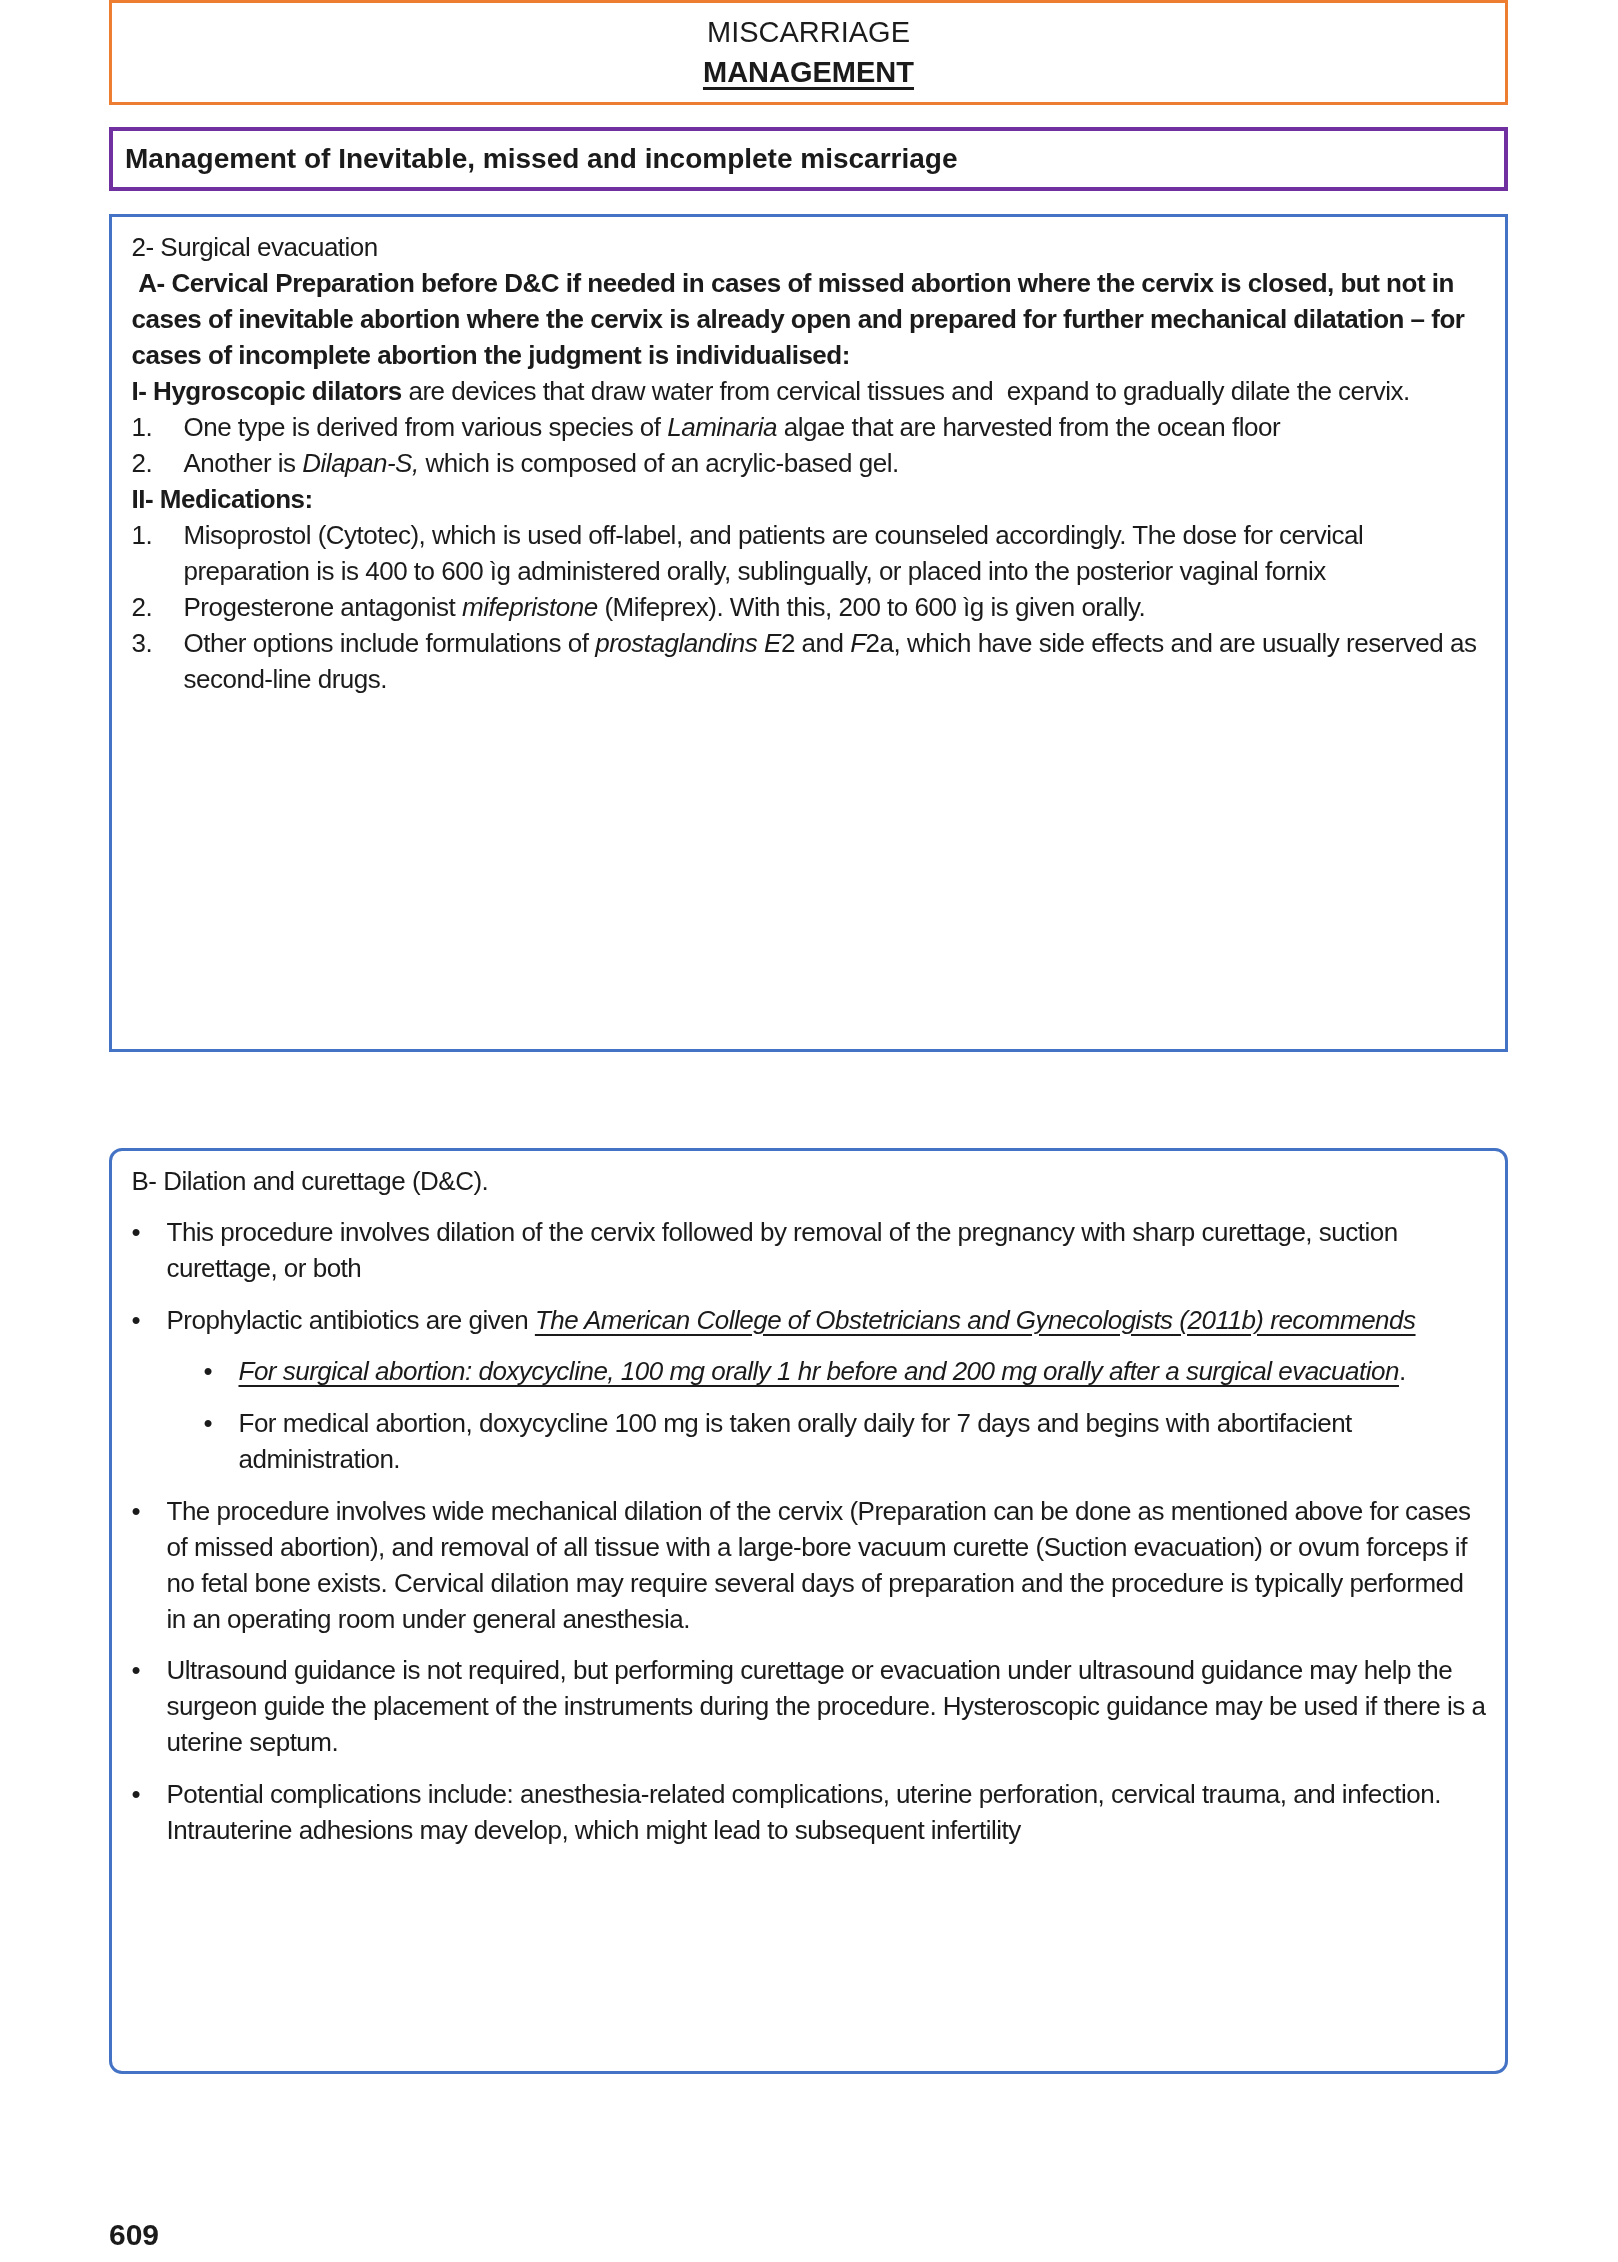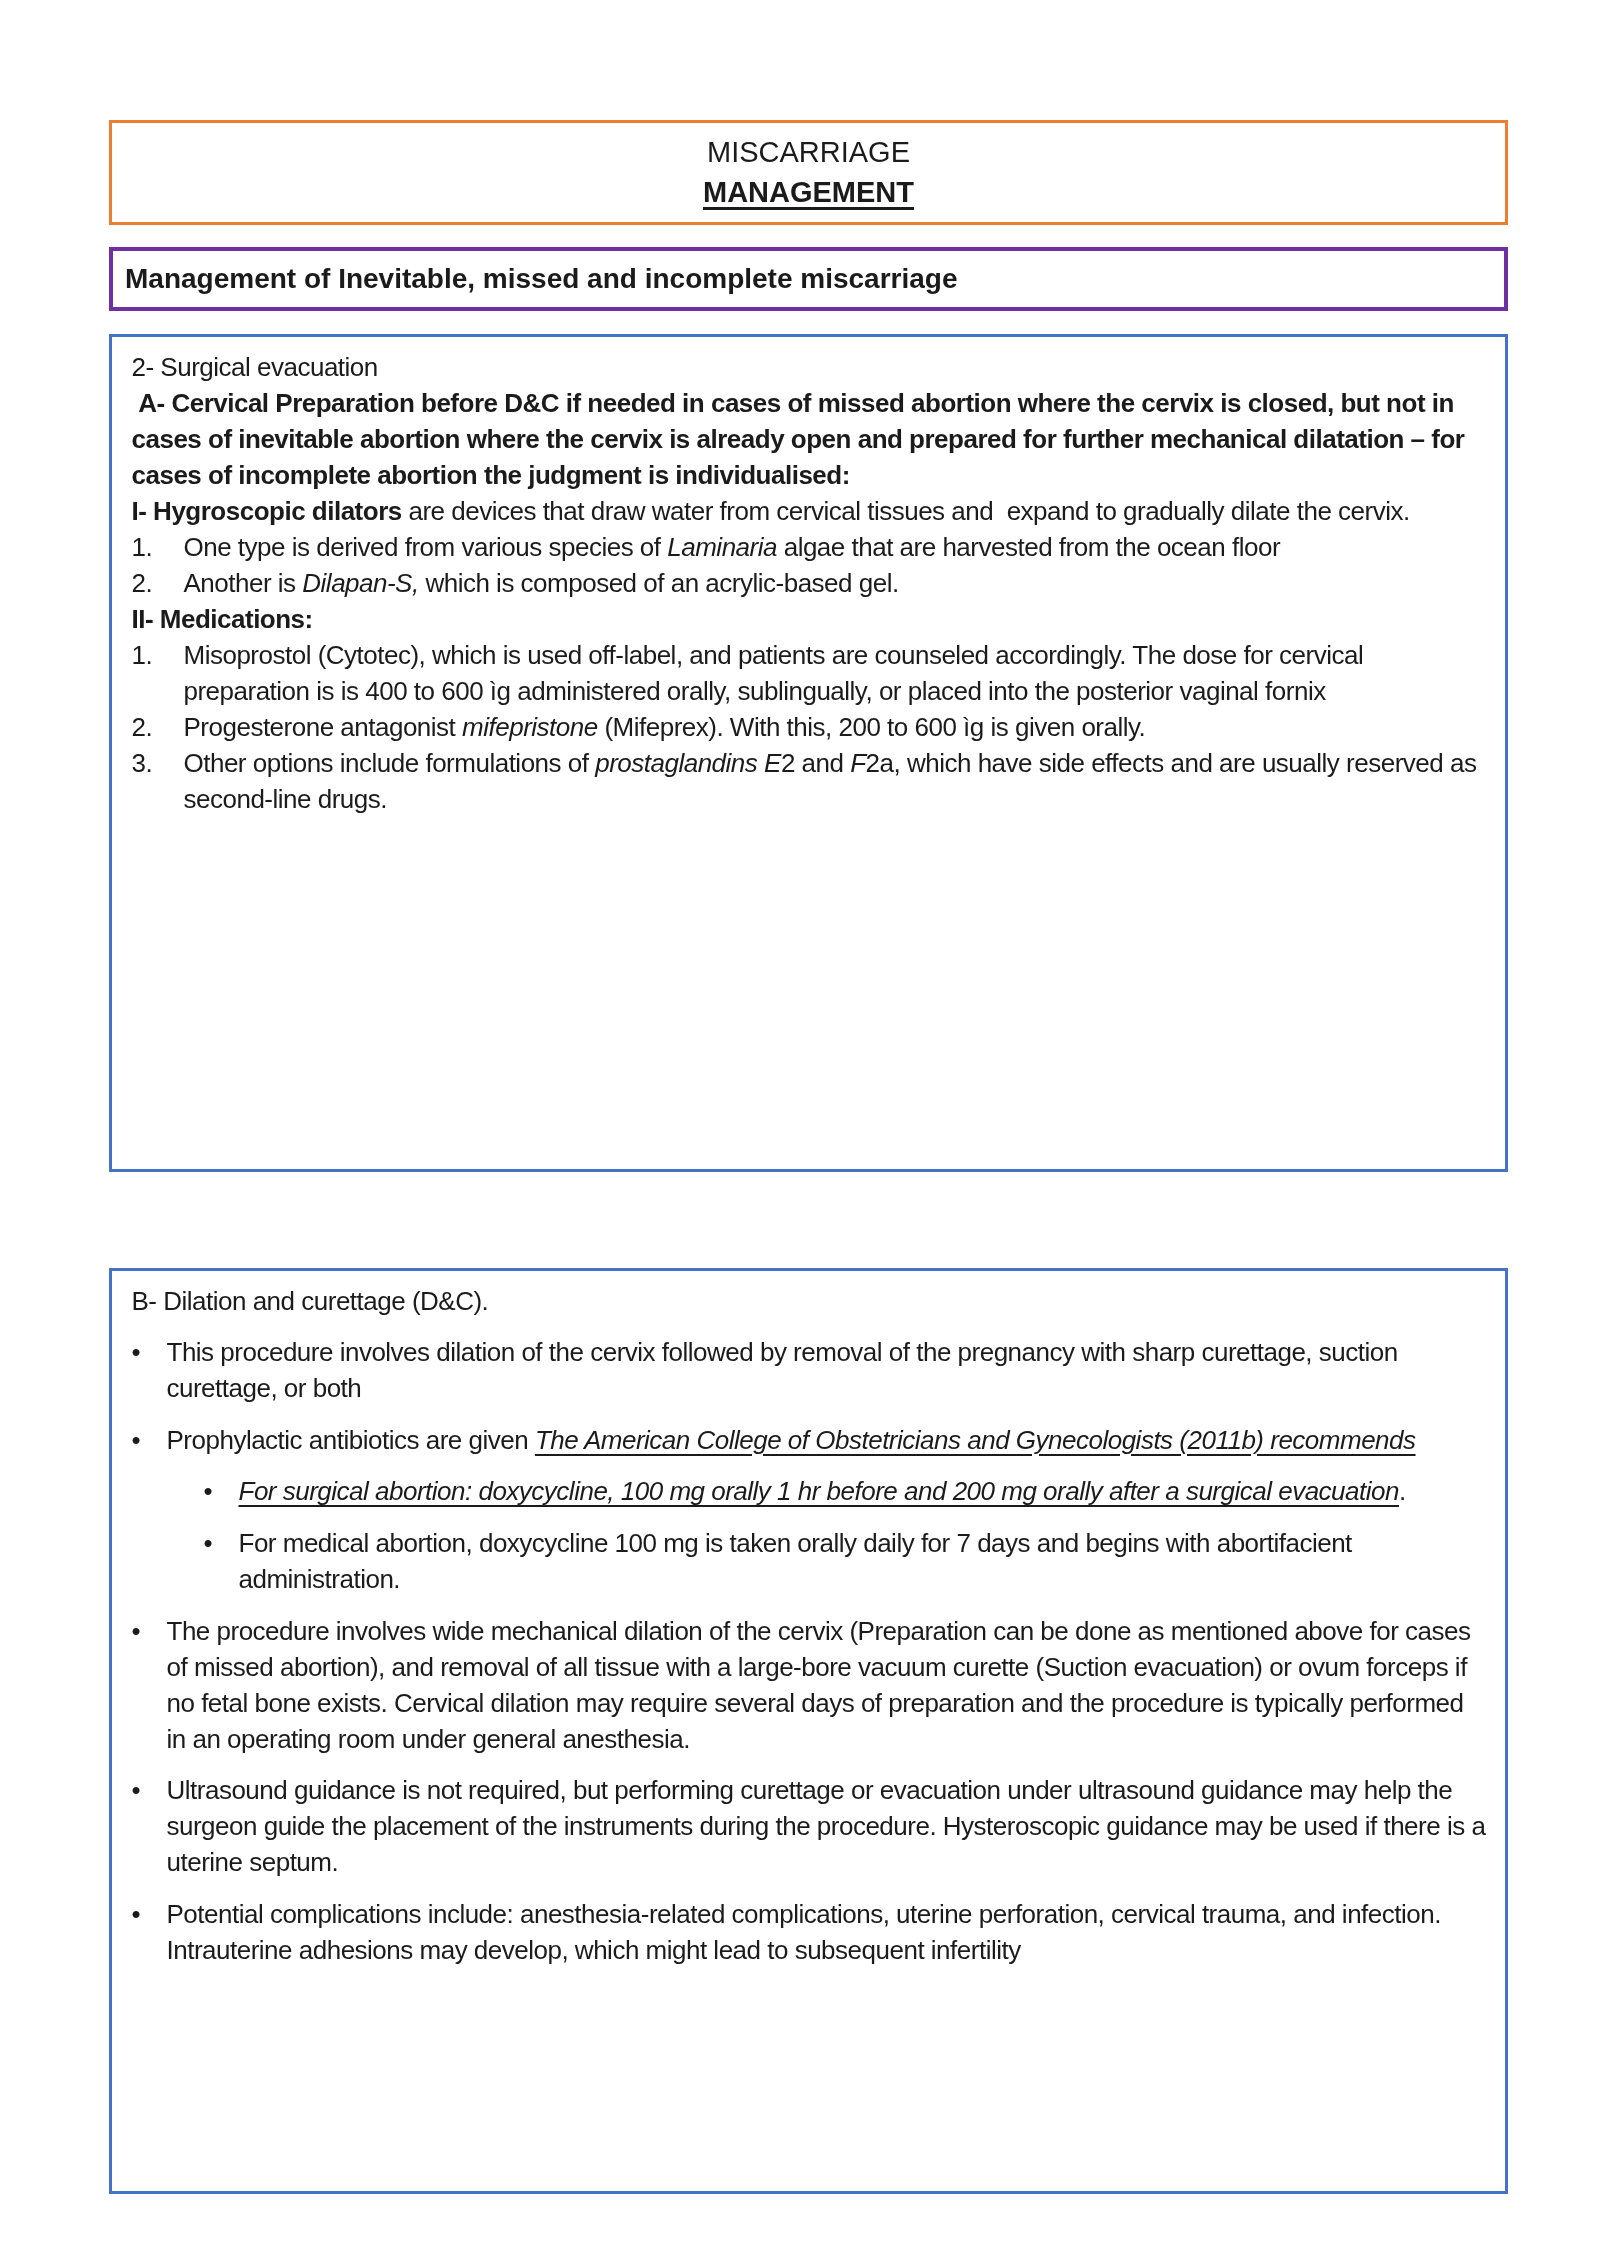--- a/index.html
+++ b/index.html
@@ -18,21 +18,20 @@
   }
   .content {
     width: 1399px;
     margin-left: 109px;
   }
   .box {
     box-sizing: border-box;
     background: #ffffff;
   }
   .title-box {
-    margin-top: 120px;
     height: 105px;
     border: 3.9px solid #ED7D31;
     text-align: center;
     padding-top: 9.8px;
   }
   .title-line1 {
     font-size: 29px;
     line-height: 39px;
     font-weight: normal;
   }
@@ -127,21 +126,21 @@
         <div class="block num">
           <span class="marker">2.</span>
           <div class="li-text rich"><span>Progesterone antagonist </span><span class="i">mifepristone</span><span> (Mifeprex). With this, 200 to 600 ìg is given orally.</span></div>
         </div>
         <div class="block num">
           <span class="marker">3.</span>
           <div class="li-text rich"><span>Other options include formulations of </span><span class="i">prostaglandins E</span><span>2 and </span><span class="i">F</span><span>2a, which have side effects and are usually reserved as second-line drugs.</span></div>
         </div>
       </div>
 
-    <div class="box section section-b" style="border-color: rgb(68, 114, 196);">
+    <div class="box section section-b" style="border-color: rgb(68, 114, 196); border-radius: 13px;">
         <div class="block para rich"><span>B- Dilation and curettage (D&amp;C).</span></div>
         <div class="block bullet">
           <span class="marker">•</span>
           <div class="li-text rich"><span>This procedure involves dilation of the cervix followed by removal of the pregnancy with sharp curettage, suction curettage, or both</span></div>
         </div>
         <div class="block bullet">
           <span class="marker">•</span>
           <div class="li-text rich"><span>Prophylactic antibiotics are given </span><span class="i u">The American College of Obstetricians and Gynecologists (2011b) recommends</span></div>
         </div>
         <div class="block sub">

